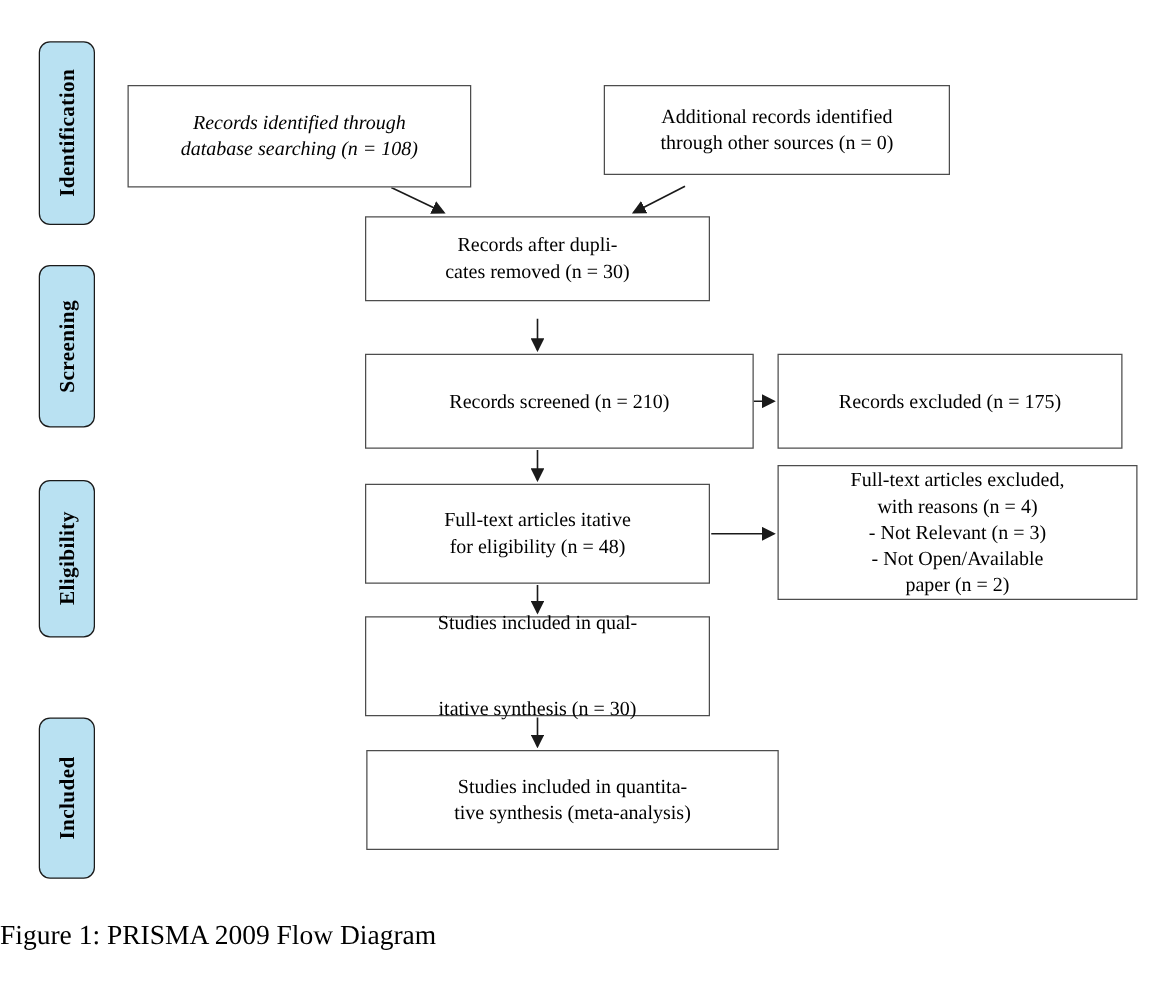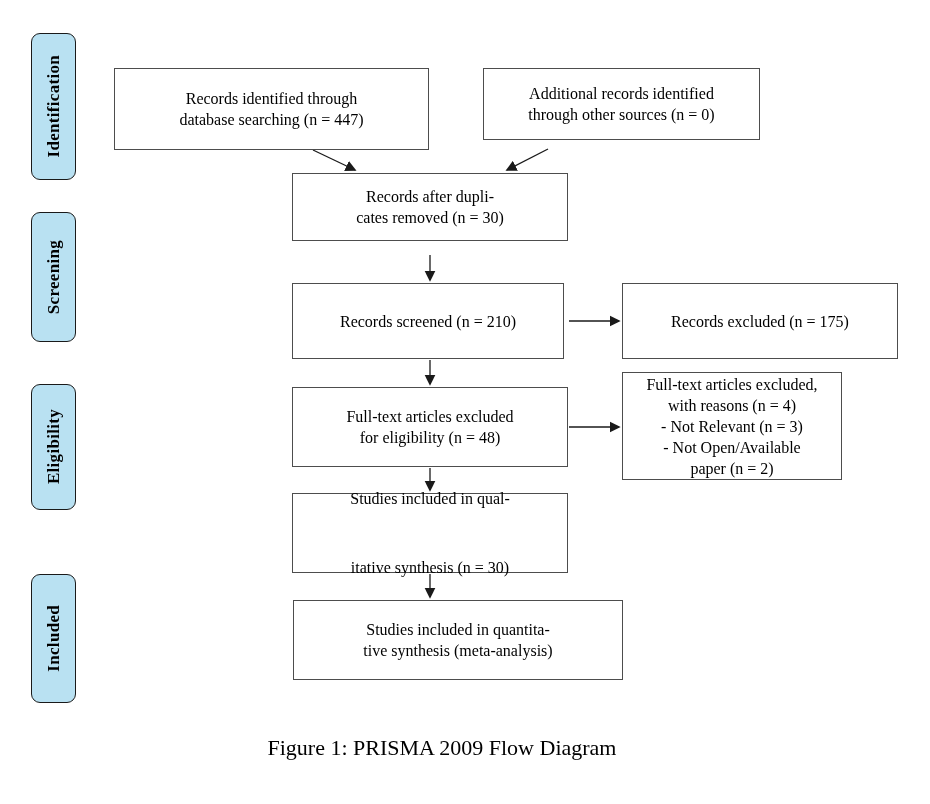--- a/index.html
+++ b/index.html
@@ -59,21 +59,20 @@
     font-size: 16px;
     line-height: 21px;
     color: #000000;
     white-space: nowrap;
   }
   .caption {
     position: absolute;
     left: 0;
     top: 735px;
     width: 884px;
-    text-align: center;
     font-size: 22px;
     color: #000000;
   }
 </style>
 </head>
 <body>
 
 <div class="canvas">
 
   <svg class="arrow-layer" width="930" height="804" viewBox="0 0 930 804" xmlns="http://www.w3.org/2000/svg">
@@ -98,49 +97,49 @@
   <div class="stage" style="top:212px; height:130px;">
     <span class="stage-label">Screening</span>
   </div>
   <div class="stage" style="top:384px; height:126px;">
     <span class="stage-label">Eligibility</span>
   </div>
   <div class="stage" style="top:574px; height:129px;">
     <span class="stage-label">Included</span>
   </div>
 
-  <div class="flowbox" style="left:114px; top:68px; width:315px; height:82px;">
+  <div class="flowbox" style="left:102px; top:68px; width:275px; height:82px;font-style:italic;">
     <div class="line">Records identified through</div>
-    <div class="line">database searching (n = 447)</div>
+    <div class="line">database searching (n = 108)</div>
   </div>
 
   <div class="flowbox" style="left:483px; top:68px; width:277px; height:72px;">
     <div class="line">Additional records identified</div>
     <div class="line">through other sources (n = 0)</div>
   </div>
 
   <div class="flowbox" style="left:292px; top:173px; width:276px; height:68px;">
     <div class="line">Records after dupli-</div>
     <div class="line">cates removed (n = 30)</div>
   </div>
 
-  <div class="flowbox" style="left:292px; top:283px; width:272px; height:76px;text-align:right;">
+  <div class="flowbox" style="left:292px; top:283px; width:311px; height:76px;text-align:right;">
     <div class="line">Records screened (n = 210)</div>
   </div>
 
   <div class="flowbox" style="left:622px; top:283px; width:276px; height:76px;justify-content:center;">
     <div class="line">Records excluded (n = 175)</div>
   </div>
 
   <div class="flowbox" style="left:292px; top:387px; width:276px; height:80px;">
-    <div class="line">Full-text articles excluded</div>
+    <div class="line">Full-text articles itative</div>
     <div class="line">for eligibility (n = 48)</div>
   </div>
 
-  <div class="flowbox" style="left:622px; top:372px; width:220px; height:108px;font-family:Liberation Serif, serif;">
+  <div class="flowbox" style="left:622px; top:372px; width:288px; height:108px;font-family:Liberation Serif, serif;">
     <div class="line">Full-text articles excluded,</div>
     <div class="line">with reasons (n = 4)</div>
     <div class="line">- Not Relevant (n = 3)</div>
     <div class="line">- Not Open/Available</div>
     <div class="line">paper (n = 2)</div>
   </div>
 
   <div class="flowbox" style="left:292px; top:493px; width:276px; height:80px;gap:48px;">
     <div class="line">Studies included in qual-</div>
     <div class="line">itative synthesis (n = 30)</div>

